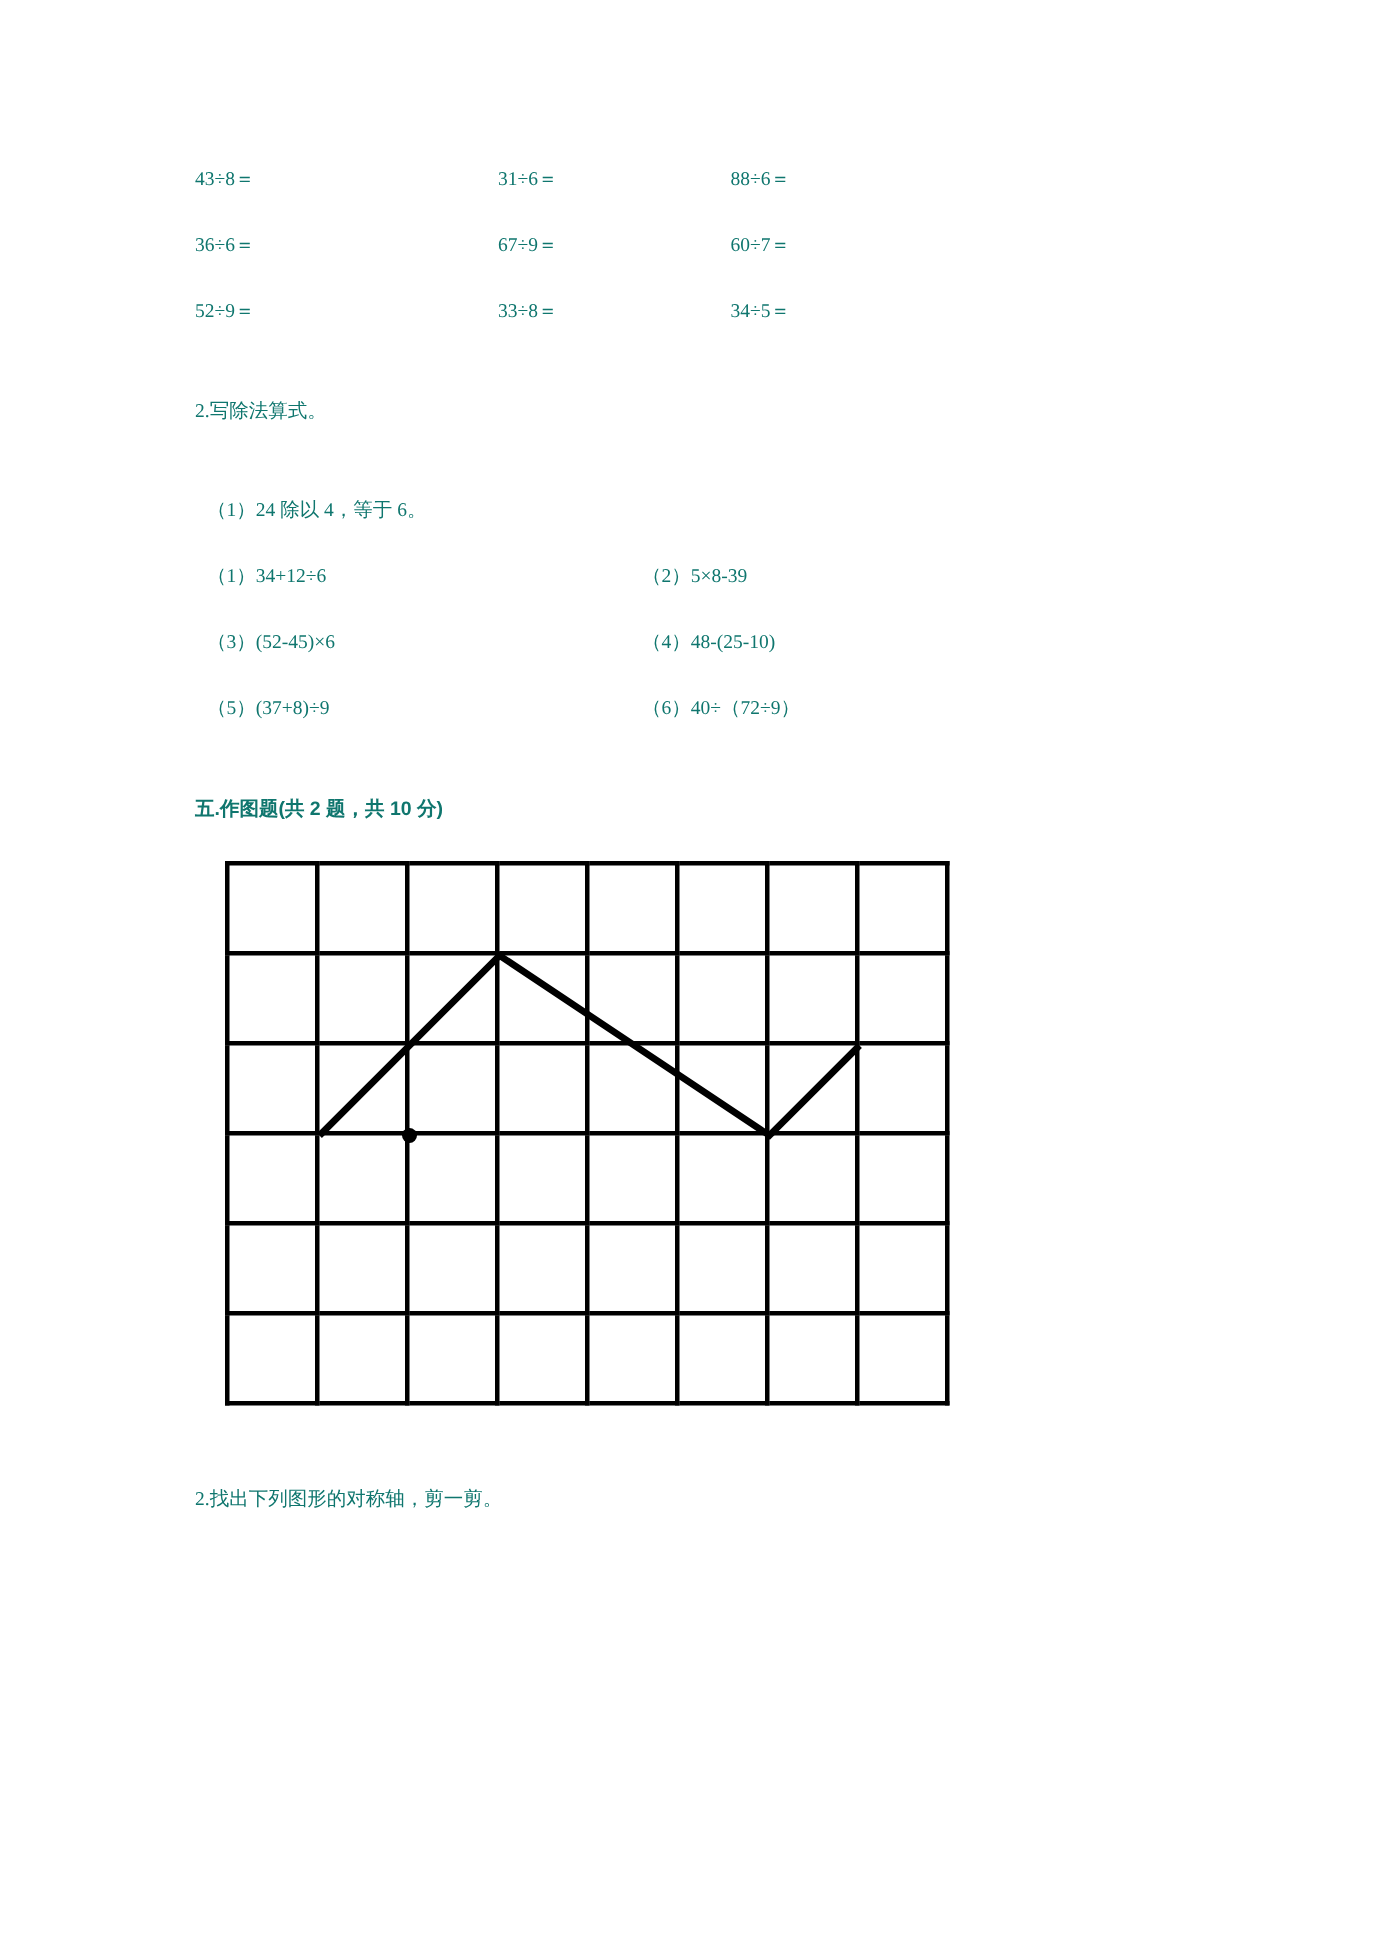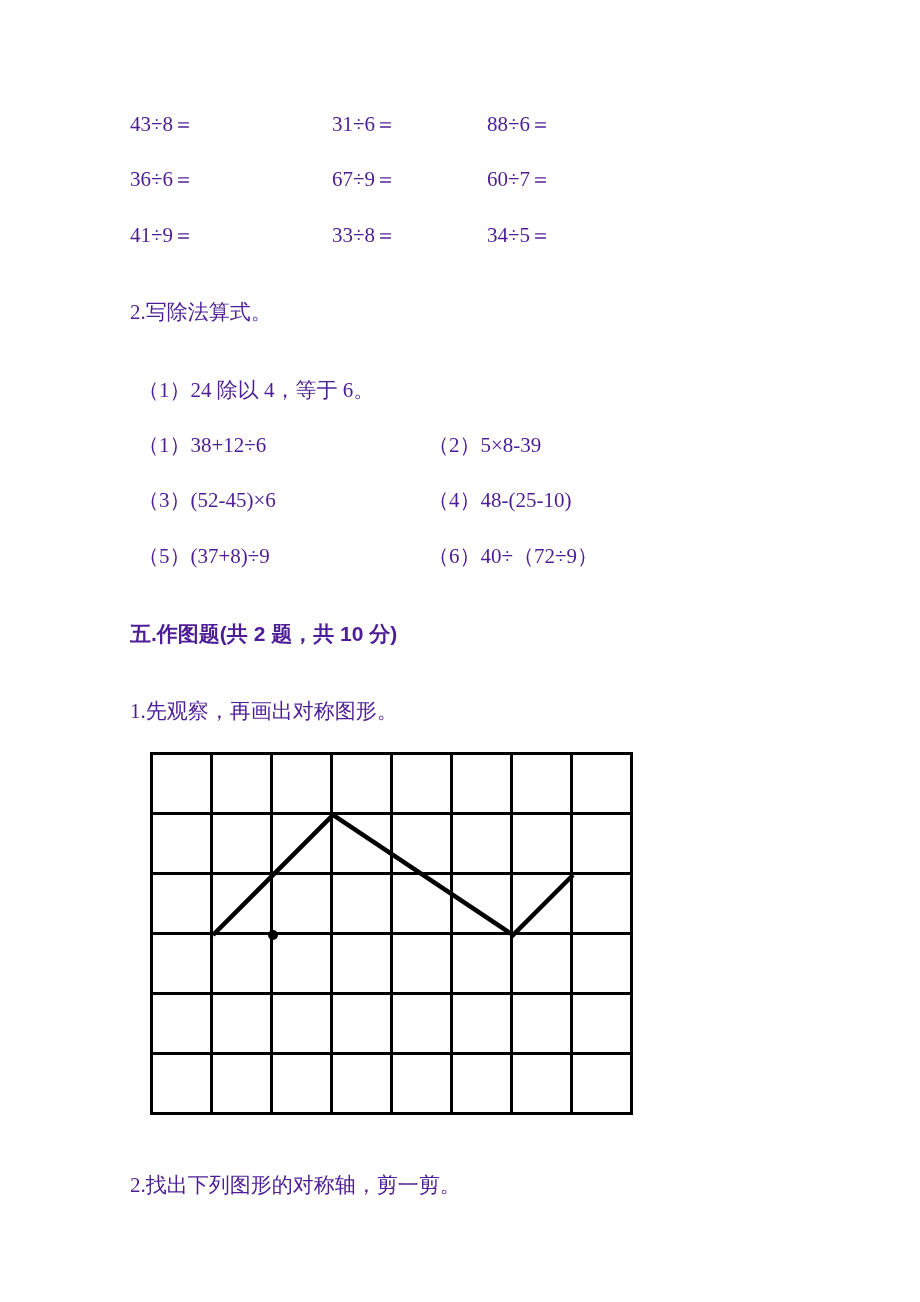--- a/index.html
+++ b/index.html
@@ -4,22 +4,22 @@
   <style>
     body {
       margin: 0;
       padding: 0;
       background: #ffffff;
       font-family: "SimSun", "宋体", serif;
       width: 920px;
     }
     .page {
       padding: 110px 130px 60px 130px;
-      font-size: 21px;
-      color: #4c1d95;
+      font-size: 13px;
+      color: #0f766e;
       line-height: 1.4;
     }
     .eq-row {
       display: flex;
       margin-bottom: 26px;
     }
     .eq-cell {
       min-width: 180px;
     }
     .eq-cell-2 {
@@ -85,44 +85,43 @@
       <span class="eq-cell">43÷8＝</span>
       <span class="eq-cell-2">31÷6＝</span>
       <span class="eq-cell-3">88÷6＝</span>
     </div>
     <div class="eq-row">
       <span class="eq-cell">36÷6＝</span>
       <span class="eq-cell-2">67÷9＝</span>
       <span class="eq-cell-3">60÷7＝</span>
     </div>
     <div class="eq-row">
-      <span class="eq-cell">41÷9＝</span>
+      <span class="eq-cell">52÷9＝</span>
       <span class="eq-cell-2">33÷8＝</span>
       <span class="eq-cell-3">34÷5＝</span>
     </div>
   </div>
 
   <div class="section-line">2.写除法算式。</div>
   <div class="section-line indent">（1）24 除以 4，等于 6。</div>
 
   <div class="exp-row">
-    <span class="exp-left">（1）38+12÷6</span>
+    <span class="exp-left">（1）34+12÷6</span>
     <span class="exp-right">（2）5×8-39</span>
   </div>
   <div class="exp-row">
     <span class="exp-left">（3）(52-45)×6</span>
     <span class="exp-right">（4）48-(25-10)</span>
   </div>
   <div class="exp-row">
     <span class="exp-left">（5）(37+8)÷9</span>
     <span class="exp-right">（6）40÷（72÷9）</span>
   </div>
 
   <div class="section-line bold">五.作图题(共 2 题，共 10 分)</div>
-  <div class="section-line">1.先观察，再画出对称图形。</div>
 
   <div class="grid-wrap">
     <div class="grid-container">
       <table class="grid">
         <tbody>
             <tr>
               <td></td>
               <td></td>
               <td></td>
               <td></td>

